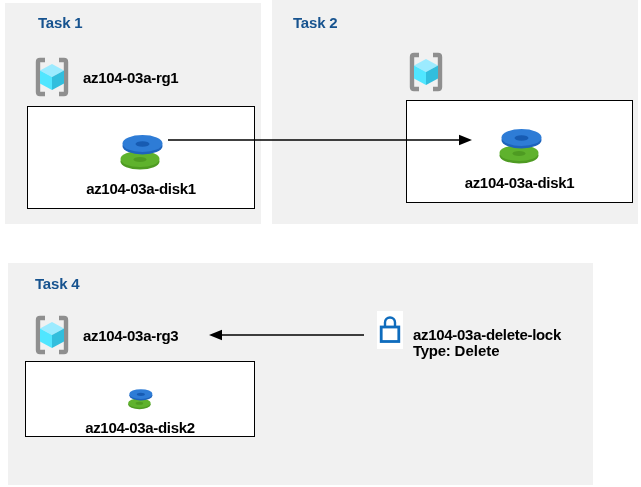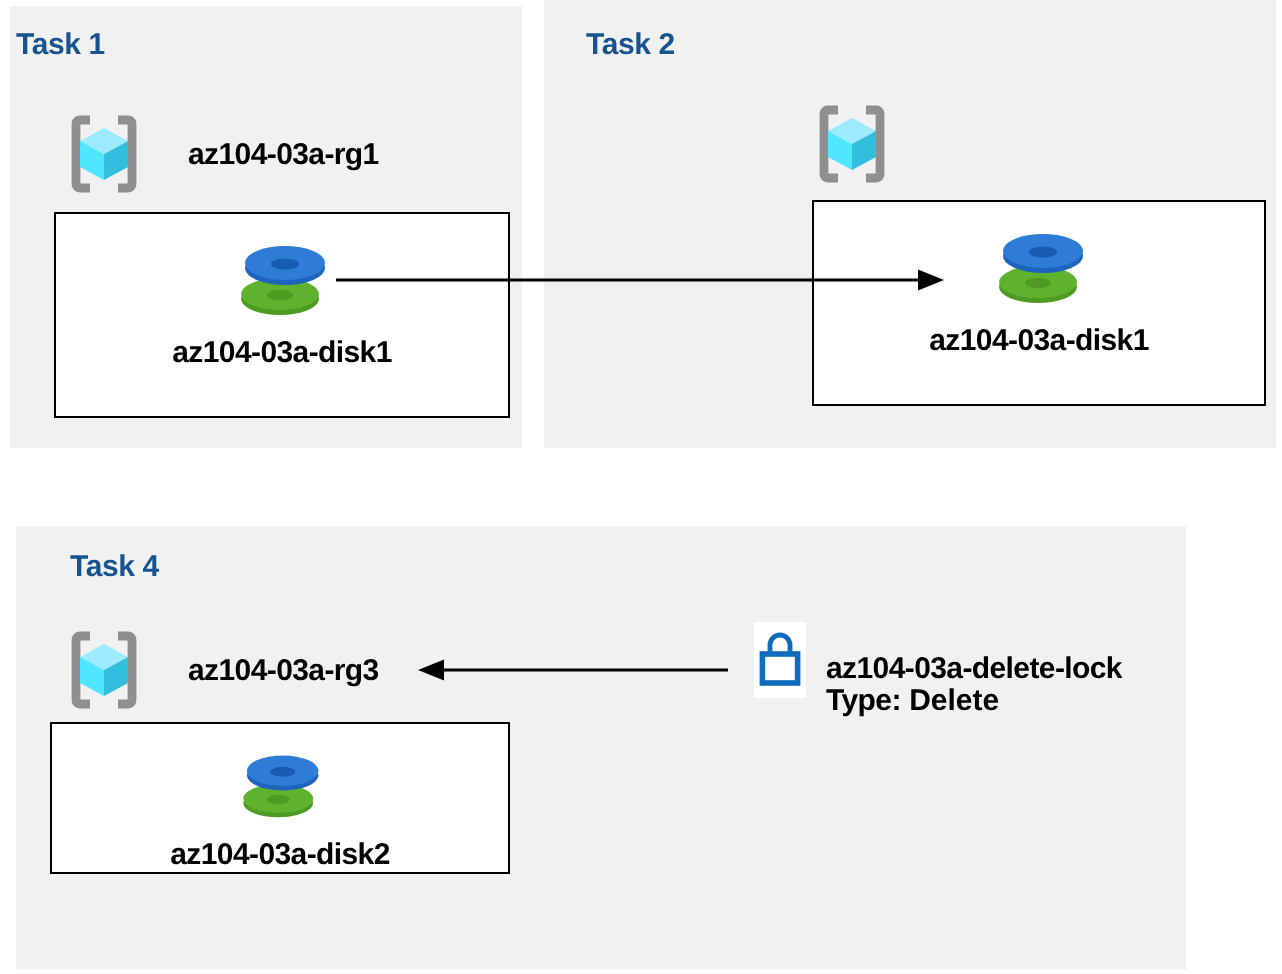--- a/index.html
+++ b/index.html
@@ -9,36 +9,36 @@
   }
   .panel{position:absolute;background:#f1f1f1;}
   #panel-task1{left:5px;top:3px;width:256px;height:221px;}
   #panel-task2{left:272px;top:0px;width:366px;height:224px;}
   #panel-task3{left:8px;top:263px;width:585px;height:222px;}
 
   .task-title{
     position:absolute;font-size:15px;font-weight:bold;color:#17538f;
     letter-spacing:-0.2px;white-space:nowrap;
   }
-  #title-task1{left:8px;top:14px;}
+  #title-task1{left:38px;top:14px;}
   #title-task2{left:293px;top:14px;}
   #title-task3{left:35px;top:275px;}
 
-  .rg-row{position:absolute;display:flex;align-items:center;gap:23px;}
+  .rg-row{position:absolute;display:flex;align-items:center;gap:12px;}
   #rg-row-1{left:33px;top:56px;}
   #rg-row-2{left:407px;top:51px;}
   #rg-row-3{left:33px;top:314px;}
   .rg-label,.disk-label{
     font-size:15px;font-weight:bold;letter-spacing:-0.3px;white-space:nowrap;
   }
 
   .res-box{
     position:absolute;background:#ffffff;border:1.6px solid #000;
     display:flex;flex-direction:column;align-items:center;box-sizing:border-box;
-    padding-top:14px;
+    padding-top:26px;
   }
   #box-1{left:27px;top:106px;width:228px;height:103px;}
   #box-2{left:406px;top:100px;width:227px;height:103px;}
   #box-3{left:25px;top:361px;width:230px;height:76px;}
   .res-box .disk-label{margin-top:9px;}
 
   #move-label{
     position:absolute;left:282px;top:117px;font-size:15px;font-weight:bold;
     letter-spacing:-0.3px;white-space:nowrap;
   }

